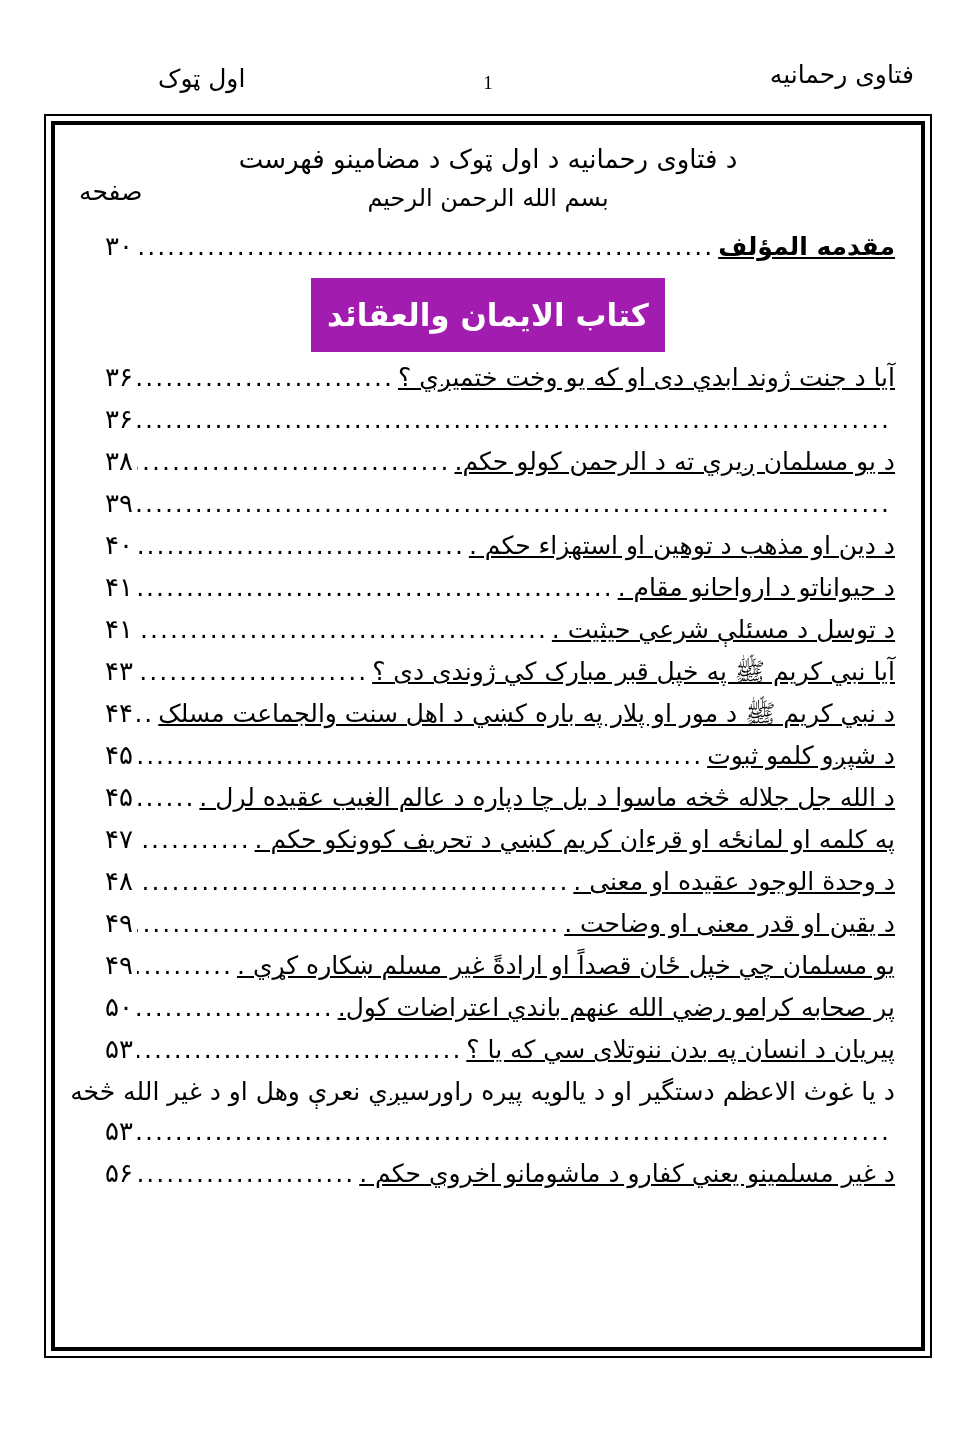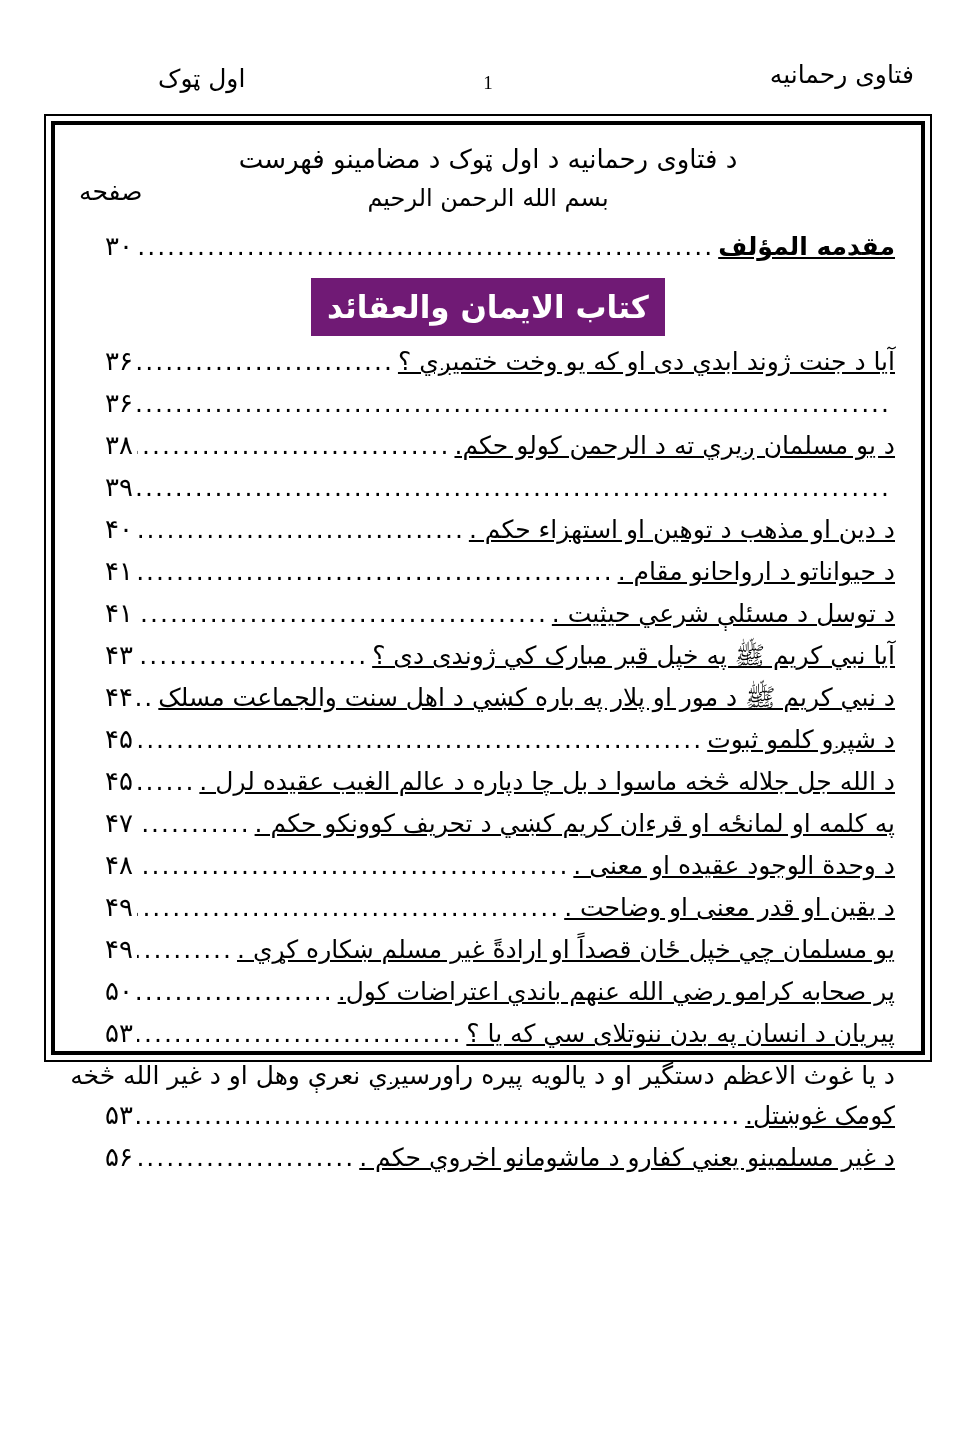--- a/index.html
+++ b/index.html
@@ -52,21 +52,21 @@
     font-family: "Liberation Serif", "DejaVu Serif", serif;
     direction: ltr;
   }
 
   
   .frame-outer {
     position: absolute;
     top: 114px;
     left: 44px;
     width: 888px;
-    height: 948px;
+    height: 1244px;
     border: 2px solid #000;
     box-sizing: border-box;
     background: #fff;
   }
   .frame-inner {
     position: absolute;
     top: 5px;
     left: 5px;
     right: 5px;
     bottom: 5px;
@@ -108,26 +108,26 @@
   }
 
   
   .section-banner {
     text-align: center;
     margin: 12px 0 6px 0;
     line-height: 0;
   }
   .section-banner .banner-text {
     display: inline-block;
-    background: #701a75;
+    background: #a21caf;
     color: #ffffff;
     font-size: 31px;
     font-weight: bold;
     line-height: 50px;
-    padding: 4px 16px;
+    padding: 12px 16px;
     white-space: nowrap;
   }
 
   
   .toc {
     margin-top: 2px;
   }
   .toc-row {
     display: flex;
     flex-direction: row;
@@ -292,21 +292,20 @@
             <span class="toc-page">۵۰</span>
           </div>
           <div class="toc-row">
             <span class="toc-title">پیریان د انسان په بدن ننوتلای سي که یا ؟</span>
             <span class="toc-leader">.............................................................................................................................................</span>
             <span class="toc-page">۵۳</span>
           </div>
           <div class="toc-row wrapped">
             <div class="wrap-line-1">د یا غوث الاعظم دستگیر او د یالویه پیره راورسیږي نعرې وهل او د غیر الله څخه</div>
             <div class="wrap-line-2">
-              <span class="toc-title">کومک غوښتل.</span>
               <span class="toc-leader">.............................................................................................................................................</span>
               <span class="toc-page">۵۳</span>
             </div>
           </div>
           <div class="toc-row">
             <span class="toc-title">د غیر مسلمینو یعني کفارو د ماشومانو اخروي حکم .</span>
             <span class="toc-leader">.............................................................................................................................................</span>
             <span class="toc-page">۵۶</span>
           </div>
         </div>

